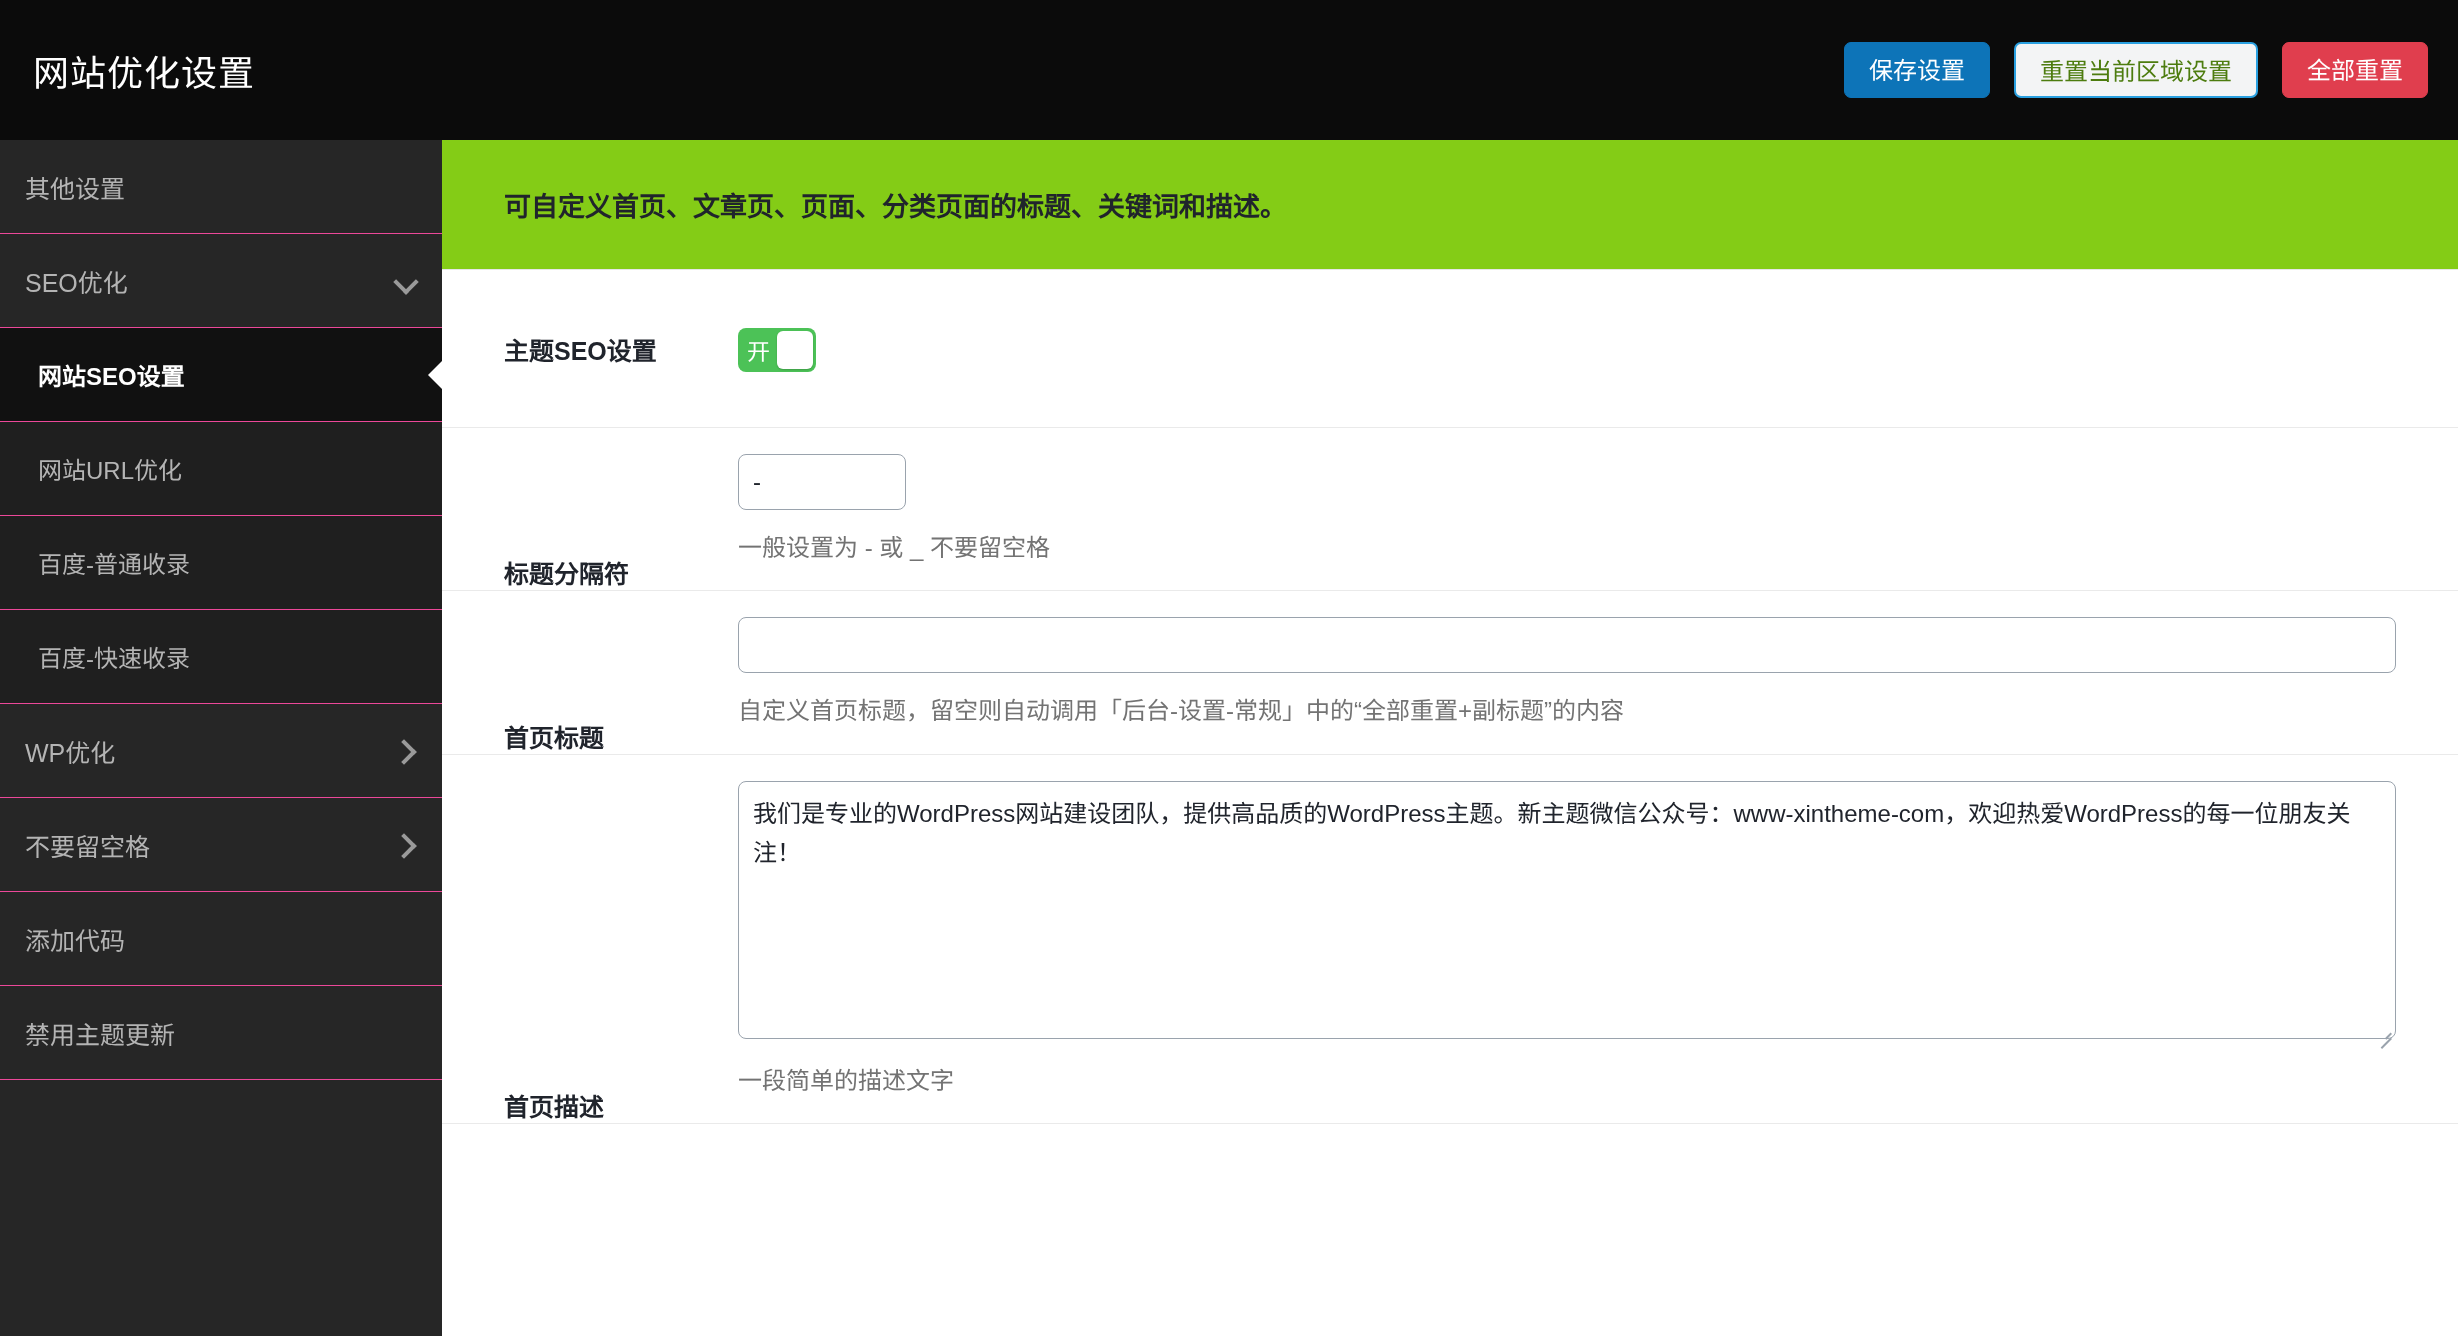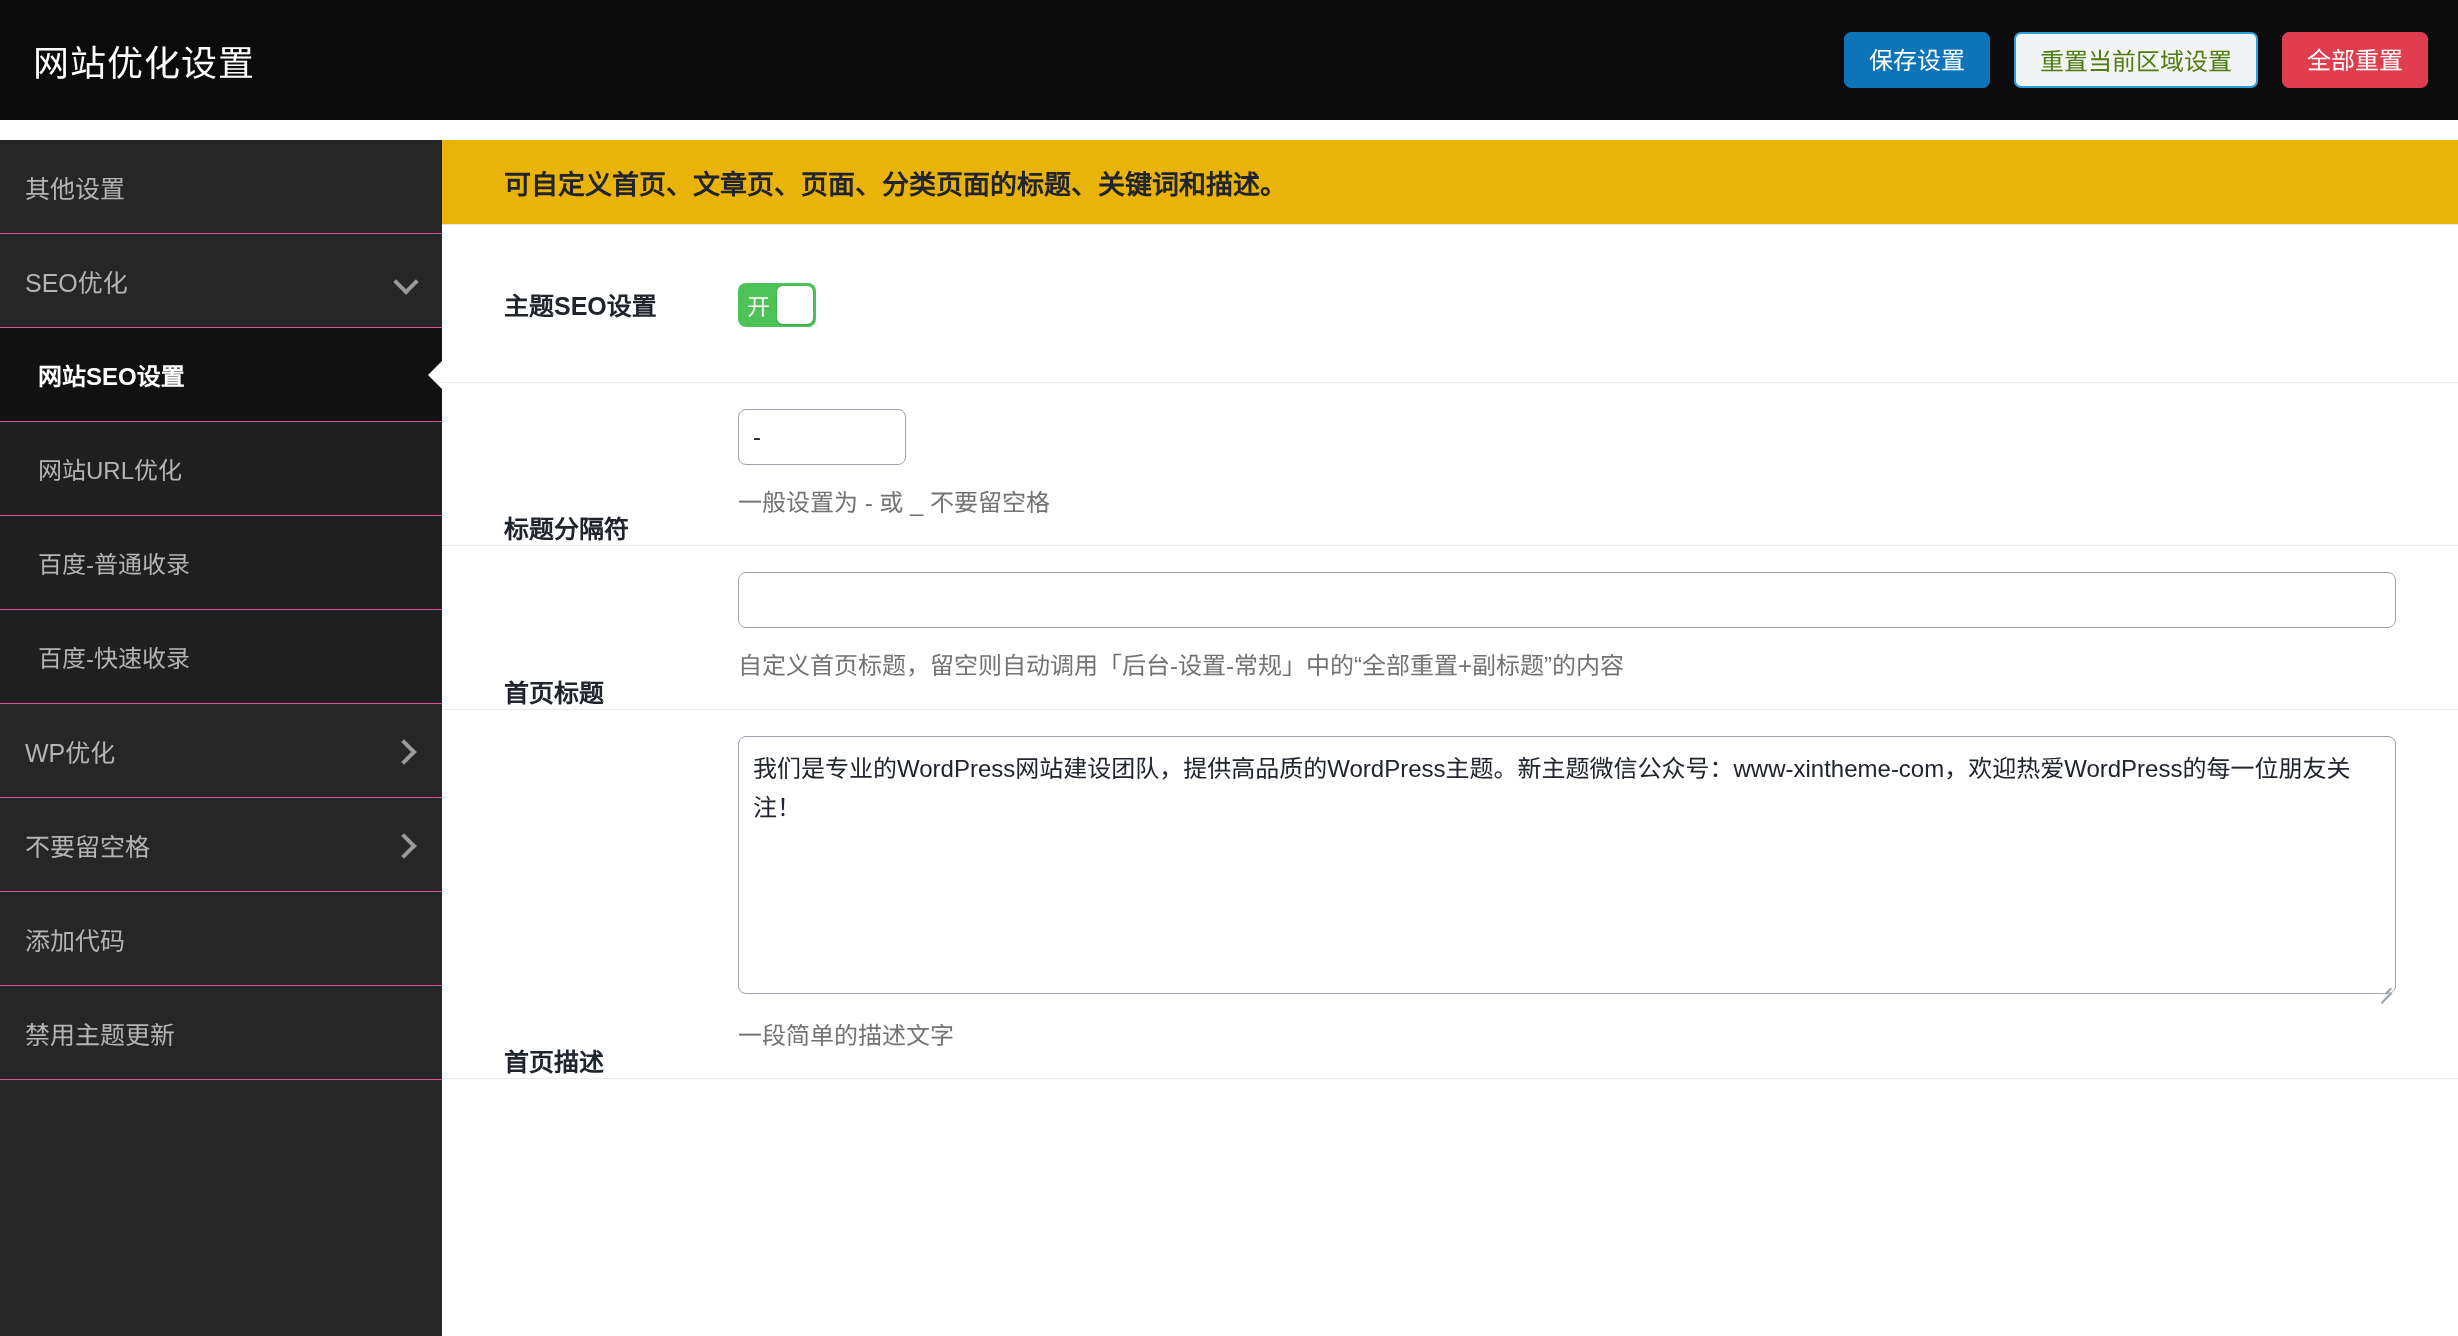--- a/index.html
+++ b/index.html
@@ -7,21 +7,21 @@
     margin: 0; padding: 0;
     width: 2458px; height: 1336px;
     overflow: hidden;
     background: #ffffff;
     font-family: "Liberation Sans", "DejaVu Sans", sans-serif;
   }
 
   
   .topbar {
     position: absolute; top: 0; left: 0;
-    width: 2458px; height: 120px;
+    width: 2458px; height: 140px;
     background: #0b0b0b;
     display: flex; align-items: center;
   }
   .topbar-title {
     color: #ffffff;
     font-size: 36px;
     font-weight: 400;
     margin-left: 33px;
     letter-spacing: 1px;
   }
@@ -112,22 +112,22 @@
   .chev.right::before { transform: rotate(-45deg); left: 0px; top: 3px; }
 
   
   .main {
     flex: 1 1 auto;
     background: #ffffff;
     overflow: hidden;
     position: relative;
   }
   .panel-header {
-    height: 85px;
-    background: #eab308;
+    height: 130px;
+    background: #84cc16;
     border-bottom: 1px solid #e6e6e6;
     display: flex;
     align-items: center;
     padding-left: 62px;
     color: #20242c;
     font-size: 27px;
     font-weight: bold;
   }
   .row {
     display: flex;

